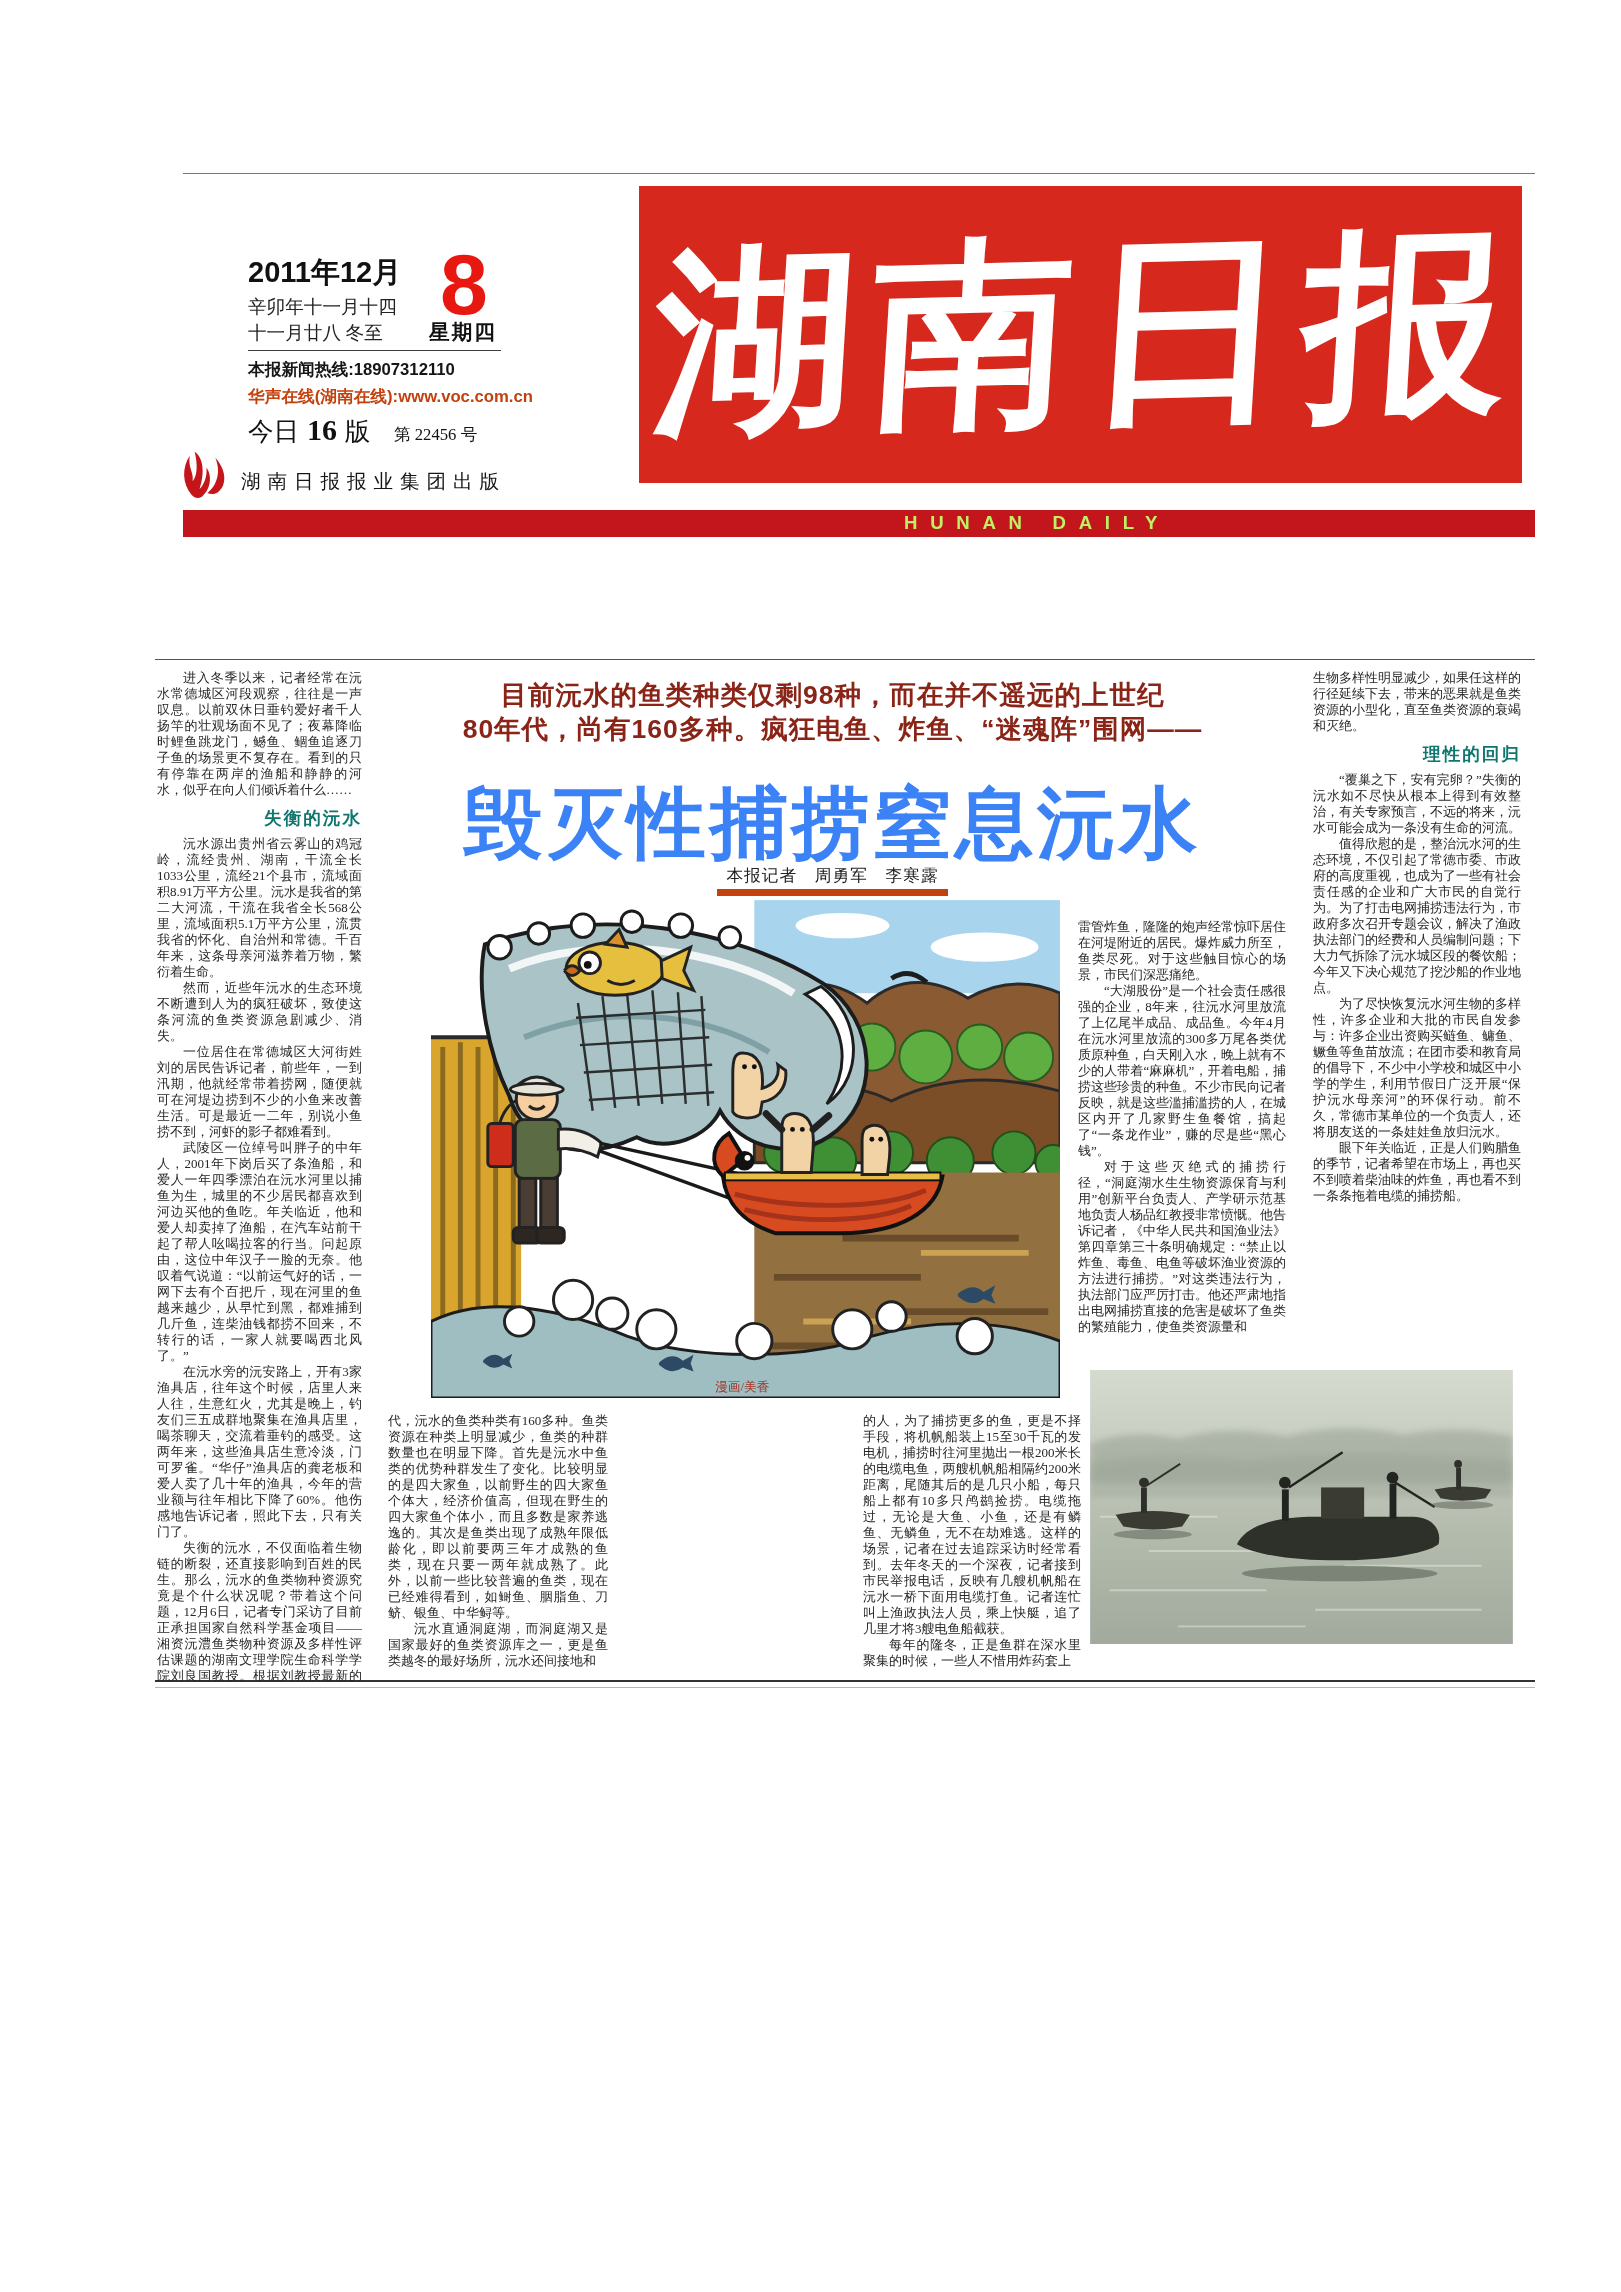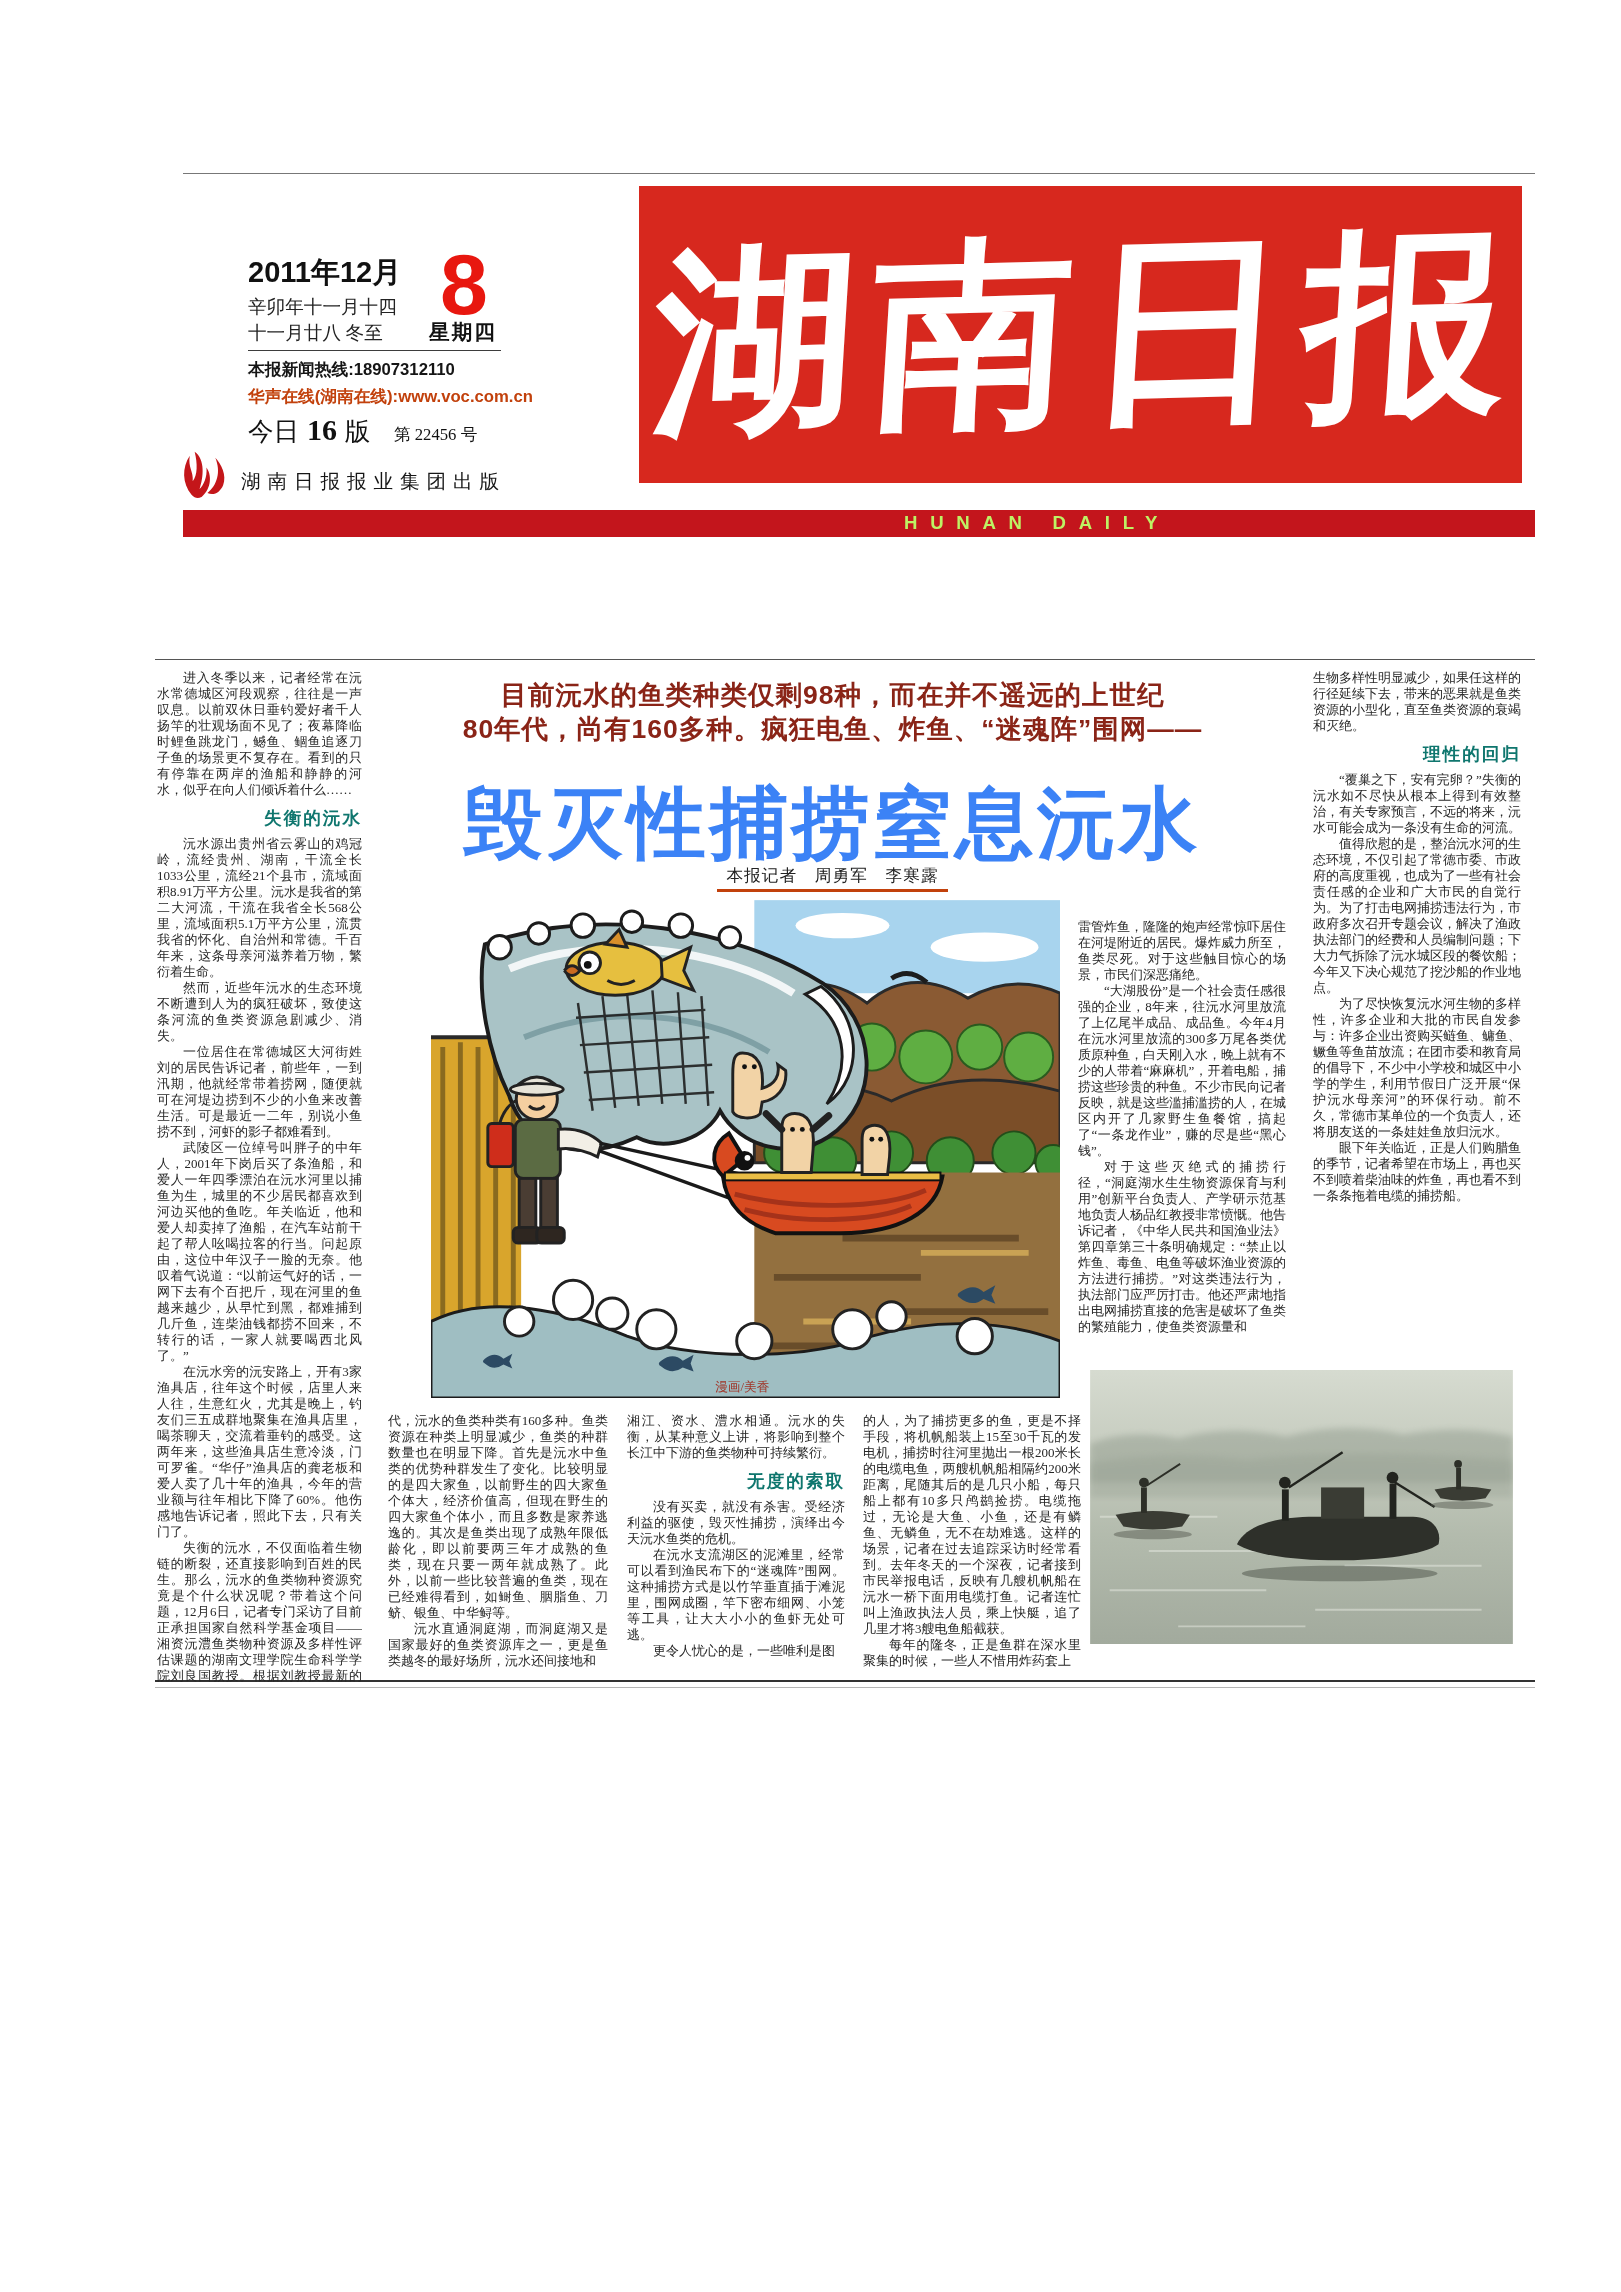--- a/index.html
+++ b/index.html
@@ -39,21 +39,21 @@
   
   #rule-art-top{left:155px;top:659px;width:1380px;background:#555;}
   #rule-bot-a{left:155px;top:1680px;width:1380px;height:2px;background:#333;position:absolute;}
   #rule-bot-b{left:155px;top:1687px;width:1380px;height:1px;background:#b5b5b5;position:absolute;}
 
   .kicker{left:372px;top:678px;width:921px;text-align:center;color:#8a2417;
           font:bold 26.5px/34px "Liberation Sans","DejaVu Sans",sans-serif;letter-spacing:1px;}
   .headline{left:372px;top:745px;width:921px;text-align:center;color:#3b82f6;
           font-weight:bold;font-size:78px;line-height:92px;letter-spacing:3.9px;white-space:nowrap;margin-top:33px;}
   .bylinewrap{left:372px;top:866px;width:921px;text-align:center;}
-  .byline{display:inline-block;border-bottom:3px solid #c2410c;padding:0 9.8px 3.9px;
+  .byline{display:inline-block;border-bottom:7px solid #c2410c;padding:0 9.8px 3.9px;
           font:16.7px/19.6px "Liberation Serif",serif;color:#222;letter-spacing:1px;}
 
   
   .col{position:absolute;font-size:13px;line-height:16px;text-align:justify;
        color:#262626;overflow:hidden;}
   .col p{margin:0;text-indent:2em;}
   .col p.cont{text-indent:0;}
   .col h3{margin:9.8px 0 6.9px;font:bold 17.6px/21.6px "Liberation Sans","DejaVu Sans",sans-serif;
        text-align:right;color:#0f766e;letter-spacing:2px;}
   #colLeft{left:157px;top:670px;width:205px;height:1013px;}
@@ -255,27 +255,20 @@
       <path d="M540,400 q14,-10 24,0 l12,-7 l-4,10 l4,9 l-12,-5 q-12,9 -24,-1 q-5,-3 0,-6 Z" fill="#2c4a63"></path>
       <path d="M235,470 q12,-9 22,0 l11,-6 l-3,9 l3,8 l-11,-4 q-11,8 -22,-1 q-5,-3 0,-6 Z" fill="#2c4a63"></path>
       <path d="M55,468 q10,-8 19,0 l9,-5 l-3,8 l3,7 l-9,-4 q-10,7 -19,-1 q-4,-2 0,-5 Z" fill="#2c4a63"></path>
     </g>
     <text x="290" y="501" font-size="13" fill="#a03326">漫画/美香</text>
   </svg>
 
   <div class="col" id="colA">
     <p class="cont">代，沅水的鱼类种类有160多种。鱼类资源在种类上明显减少，鱼类的种群数量也在明显下降。首先是沅水中鱼类的优势种群发生了变化。比较明显的是四大家鱼，以前野生的四大家鱼个体大，经济价值高，但现在野生的四大家鱼个体小，而且多数是家养逃逸的。其次是鱼类出现了成熟年限低龄化，即以前要两三年才成熟的鱼类，现在只要一两年就成熟了。此外，以前一些比较普遍的鱼类，现在已经难得看到，如鲥鱼、胭脂鱼、刀鲚、银鱼、中华鲟等。</p>
     <p>沅水直通洞庭湖，而洞庭湖又是国家最好的鱼类资源库之一，更是鱼类越冬的最好场所，沅水还间接地和</p>
-  </div>
-  <div class="col" id="colB">
-    <p class="cont">湘江、资水、澧水相通。沅水的失衡，从某种意义上讲，将影响到整个长江中下游的鱼类物种可持续繁衍。</p>
-    <h3>无度的索取</h3>
-    <p>没有买卖，就没有杀害。受经济利益的驱使，毁灭性捕捞，演绎出今天沅水鱼类的危机。</p>
-    <p>在沅水支流湖区的泥滩里，经常可以看到渔民布下的“迷魂阵”围网。这种捕捞方式是以竹竿垂直插于滩泥里，围网成圈，竿下密布细网、小笼等工具，让大大小小的鱼虾无处可逃。</p>
-    <p>更令人忧心的是，一些唯利是图</p>
   </div>
   <div class="col" id="colC">
     <p class="cont">的人，为了捕捞更多的鱼，更是不择手段，将机帆船装上15至30千瓦的发电机，捕捞时往河里抛出一根200米长的电缆电鱼，两艘机帆船相隔约200米距离，尾随其后的是几只小船，每只船上都有10多只鸬鹚捡捞。电缆拖过，无论是大鱼、小鱼，还是有鳞鱼、无鳞鱼，无不在劫难逃。这样的场景，记者在过去追踪采访时经常看到。去年冬天的一个深夜，记者接到市民举报电话，反映有几艘机帆船在沅水一桥下面用电缆打鱼。记者连忙叫上渔政执法人员，乘上快艇，追了几里才将3艘电鱼船截获。</p>
     <p>每年的隆冬，正是鱼群在深水里聚集的时候，一些人不惜用炸药套上</p>
   </div>
 
   <div class="col" id="colD">
     <p class="cont">雷管炸鱼，隆隆的炮声经常惊吓居住在河堤附近的居民。爆炸威力所至，鱼类尽死。对于这些触目惊心的场景，市民们深恶痛绝。</p>
     <p>“大湖股份”是一个社会责任感很强的企业，8年来，往沅水河里放流了上亿尾半成品、成品鱼。今年4月在沅水河里放流的300多万尾各类优质原种鱼，白天刚入水，晚上就有不少的人带着“麻麻机”，开着电船，捕捞这些珍贵的种鱼。不少市民向记者反映，就是这些滥捕滥捞的人，在城区内开了几家野生鱼餐馆，搞起了“一条龙作业”，赚的尽是些“黑心钱”。</p>
     <p>对于这些灭绝式的捕捞行径，“洞庭湖水生生物资源保育与利用”创新平台负责人、产学研示范基地负责人杨品红教授非常愤慨。他告诉记者，《中华人民共和国渔业法》第四章第三十条明确规定：“禁止以炸鱼、毒鱼、电鱼等破坏渔业资源的方法进行捕捞。”对这类违法行为，执法部门应严厉打击。他还严肃地指出电网捕捞直接的危害是破坏了鱼类的繁殖能力，使鱼类资源量和</p>

